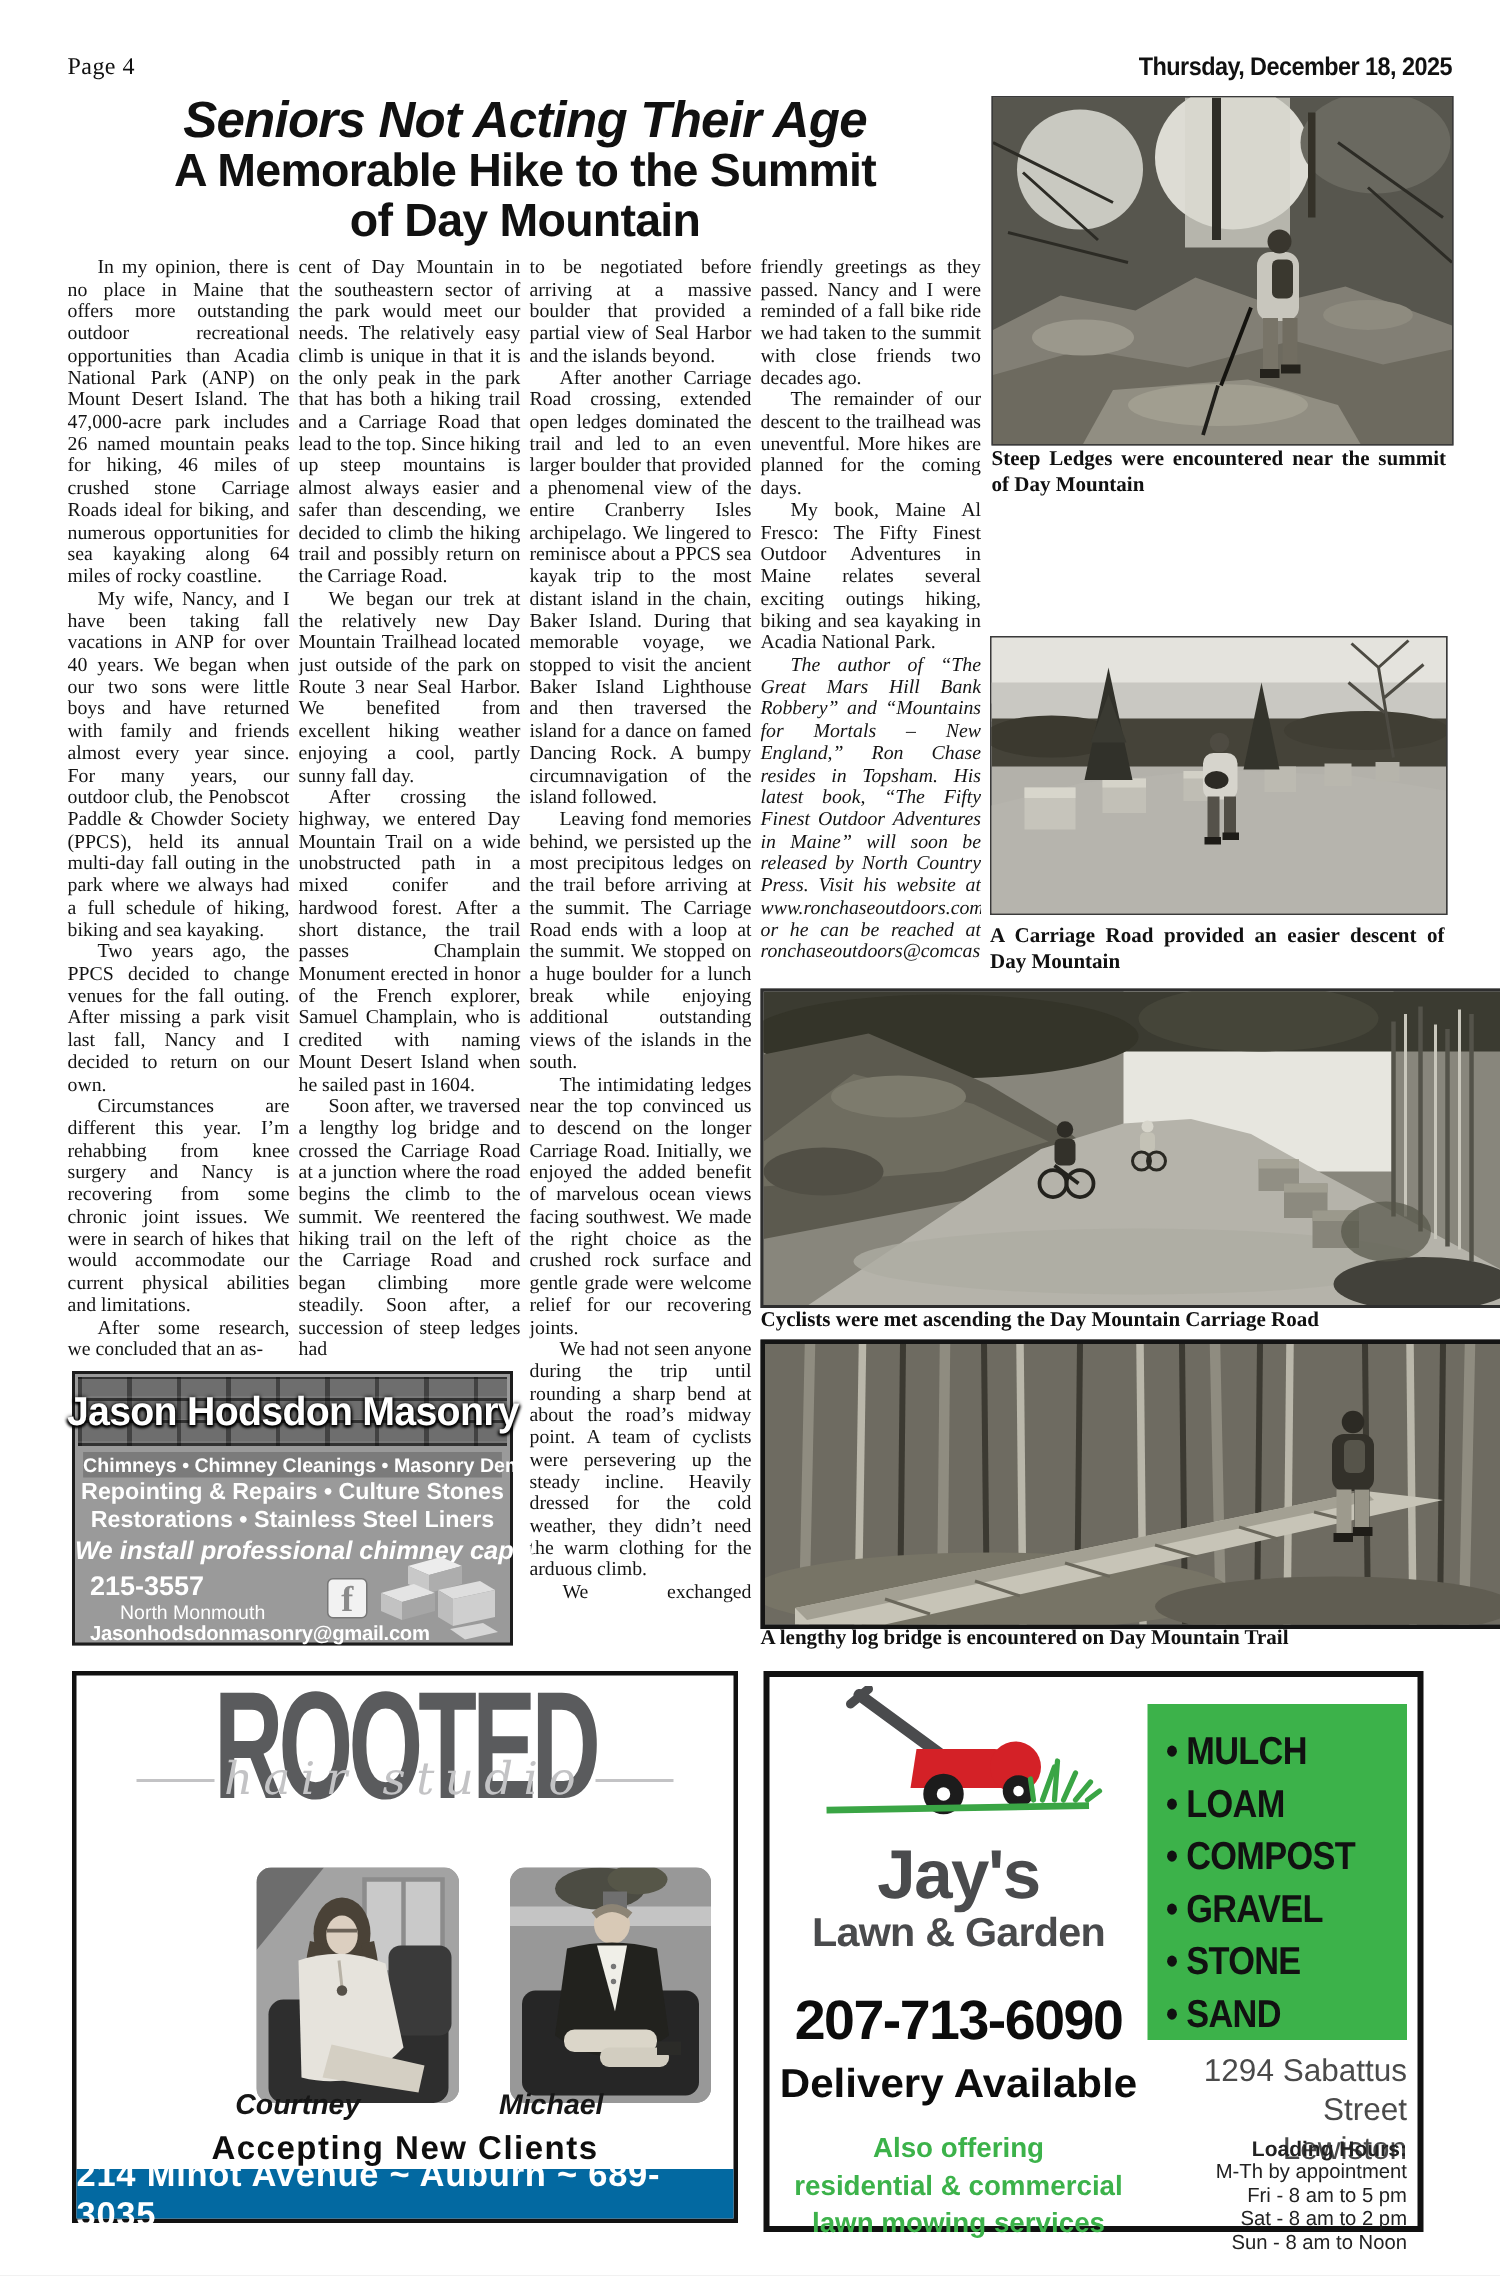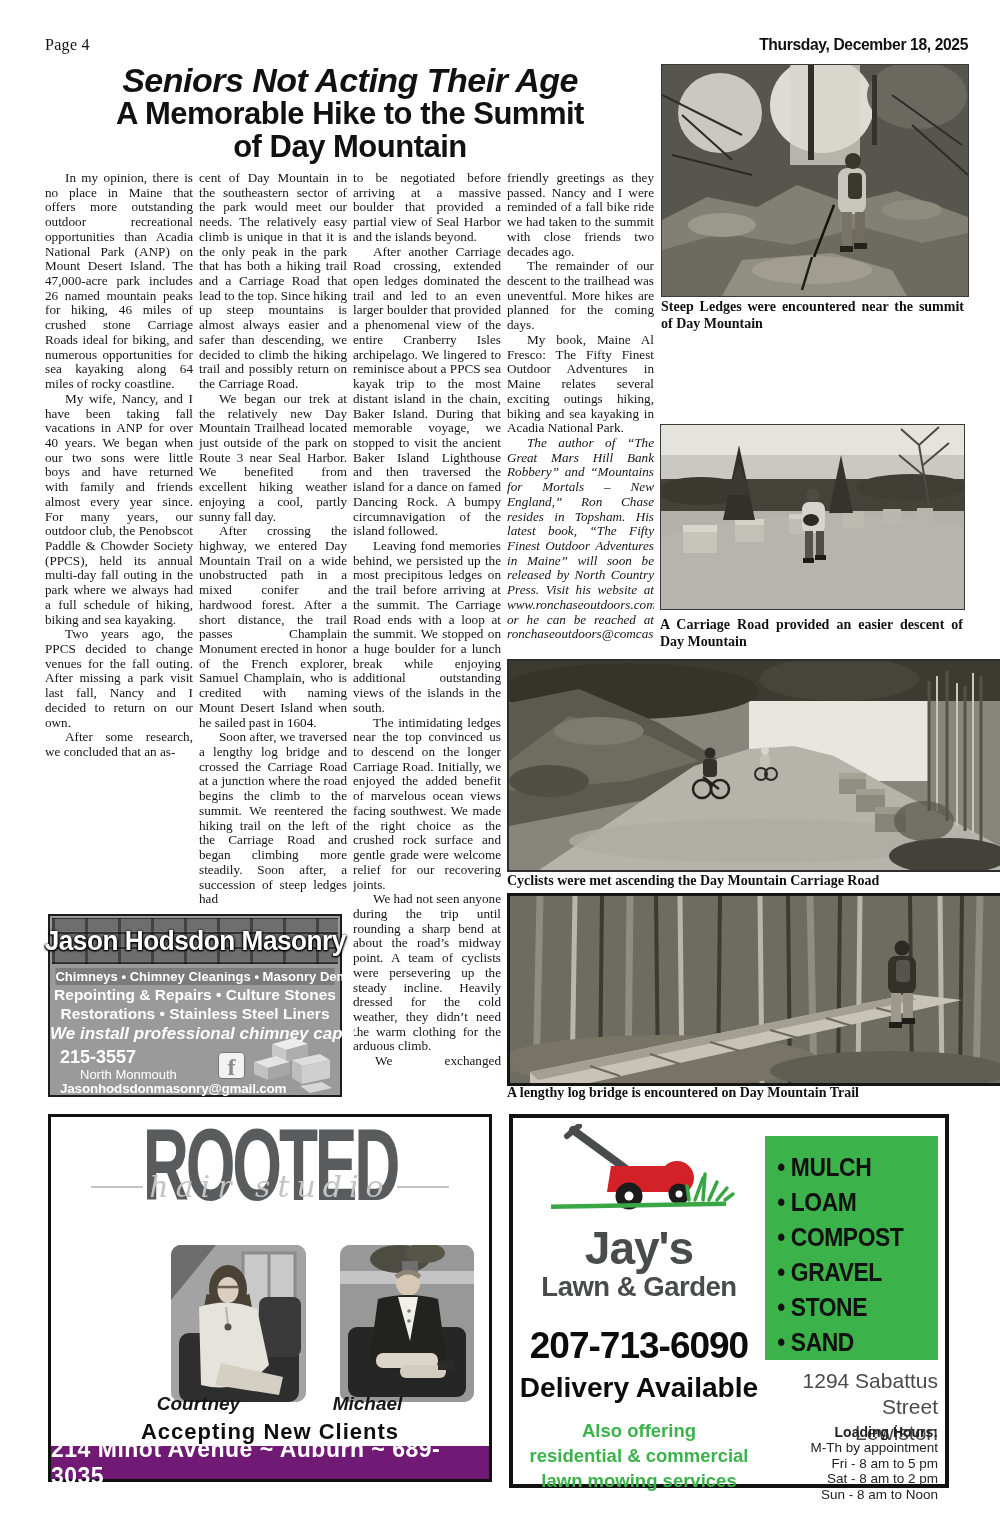--- a/index.html
+++ b/index.html
@@ -58,21 +58,21 @@
          letter-spacing:-5px;color:#5a5b5d;transform:scale(.64,1.02);transform-origin:center top;line-height:100px;}
   .rscript{position:absolute;left:0;right:0;top:52px;display:flex;align-items:center;justify-content:center;
            color:#c3c3c5;font-family:"DejaVu Serif",serif;font-style:italic;font-size:30px;letter-spacing:7px;}
   .rscript:before,.rscript:after{content:"";height:2px;background:#c3c3c5;width:52px;margin:0 6px;}
   .rphoto{position:absolute;width:135px;height:157px;top:112px;border-radius:10px;overflow:hidden;background:#9a9a9a;}
   .rp1{left:80px;} .rp2{left:249px;width:134px;}
   .rname{position:absolute;top:276px;width:135px;text-align:center;font-style:italic;font-weight:bold;font-size:19px;color:#161616;}
   .rn1{left:80px;} .rn2{left:249px;}
   .raccept{position:absolute;left:0;right:0;top:302px;text-align:center;font-weight:bold;font-size:22px;
            letter-spacing:1px;color:#0e0e0e;}
-  .rbar{position:absolute;left:0;right:0;bottom:0;height:33px;background:#701a75;color:#fff;display:flex;
+  .rbar{position:absolute;left:0;right:0;bottom:0;height:33px;background:#0369a1;color:#fff;display:flex;
         align-items:center;justify-content:center;font-weight:bold;font-size:23px;letter-spacing:.5px;}
   
   .jays{position:absolute;left:509px;top:1114px;width:440px;height:374px;background:#fff;
         border:4px solid #111;box-sizing:border-box;font-family:"Liberation Sans",sans-serif;}
   .jleft{position:absolute;left:2px;top:6px;width:248px;text-align:center;}
   .jmower{margin:0 auto;}
   .jname{font-size:46px;font-weight:bold;color:#4a4b4d;letter-spacing:-1px;line-height:48px;margin-top:-4px;}
   .jsub{font-size:27px;font-weight:bold;color:#4a4b4d;letter-spacing:-.5px;transform:scaleX(1.02);}
   .jphone{font-size:37px;font-weight:bold;color:#0c0c0c;letter-spacing:-1px;margin-top:22px;white-space:nowrap;}
   .jdeliv{font-size:27px;font-weight:bold;color:#0c0c0c;margin-top:6px;transform:scaleX(1.04);}
@@ -96,20 +96,21 @@
   <div class="headline">
     <div class="kicker">Seniors Not Acting Their Age</div>
     <div class="t1">A Memorable Hike to the Summit</div>
     <div class="t2">of Day Mountain</div>
   </div>
 
   <div class="col" style="left:45px;top:171px;height:738px">
       <div class="para">In my opinion, there is no place in Maine that offers more outstanding outdoor recreational opportunities than Acadia National Park (ANP) on Mount Desert Island. The 47,000-acre park includes 26 named mountain peaks for hiking, 46 miles of crushed stone Carriage Roads ideal for biking, and numerous opportunities for sea kayaking along 64 miles of rocky coastline.</div>
       <div class="para">My wife, Nancy, and I have been taking fall vacations in ANP for over 40 years. We began when our two sons were little boys and have returned with family and friends almost every year since. For many years, our outdoor club, the Penobscot Paddle &amp; Chowder Society (PPCS), held its annual multi-day fall outing in the park where we always had a full schedule of hiking, biking and sea kayaking.</div>
       <div class="para">Two years ago, the PPCS decided to change venues for the fall outing. After missing a park visit last fall, Nancy and I decided to return on our own.</div>
+      <div class="para">Circumstances are different this year. I’m rehabbing from knee surgery and Nancy is recovering from some chronic joint issues. We were in search of hikes that would accommodate our current physical abilities and limitations.</div>
       <div class="para">After some research, we concluded that an as-</div>
     </div>
   <div class="col" style="left:199px;top:171px;height:738px">
       <div class="para cont">cent of Day Mountain in the southeastern sector of the park would meet our needs. The relatively easy climb is unique in that it is the only peak in the park that has both a hiking trail and a Carriage Road that lead to the top. Since hiking up steep mountains is almost always easier and safer than descending, we decided to climb the hiking trail and possibly return on the Carriage Road.</div>
       <div class="para">We began our trek at the relatively new Day Mountain Trailhead located just outside of the park on Route 3 near Seal Harbor. We benefited from excellent hiking weather enjoying a cool, partly sunny fall day.</div>
       <div class="para">After crossing the highway, we entered Day Mountain Trail on a wide unobstructed path in a mixed conifer and hardwood forest. After a short distance, the trail passes Champlain Monument erected in honor of the French explorer, Samuel Champlain, who is credited with naming Mount Desert Island when he sailed past in 1604.</div>
       <div class="para">Soon after, we traversed a lengthy log bridge and crossed the Carriage Road at a junction where the road begins the climb to the summit. We reentered the hiking trail on the left of the Carriage Road and began climbing more steadily. Soon after, a succession of steep ledges had</div>
     </div>
   <div class="col" style="left:353px;top:171px;height:924px">
       <div class="para cont">to be negotiated before arriving at a massive boulder that provided a partial view of Seal Harbor and the islands beyond.</div>

